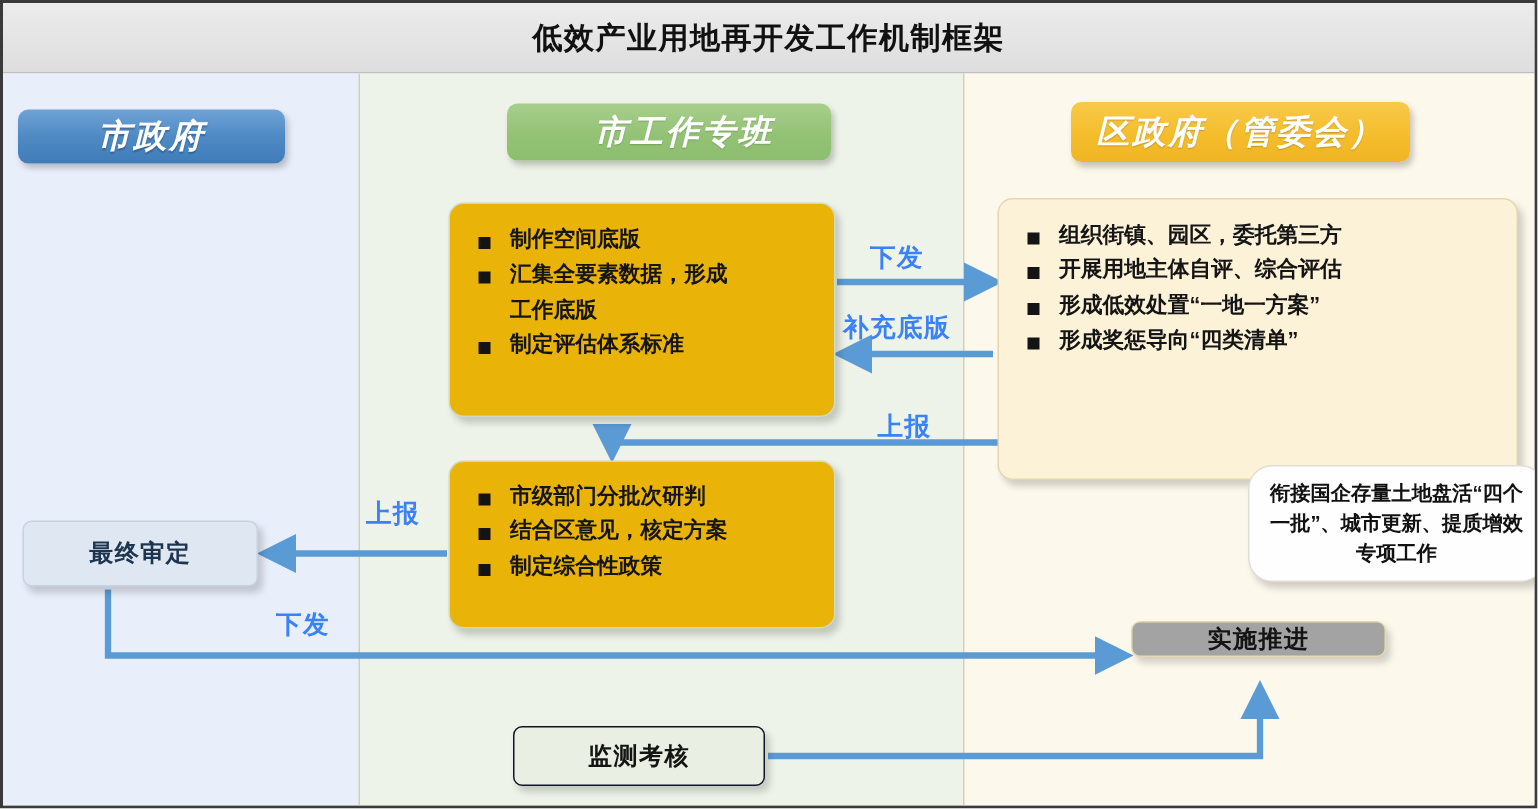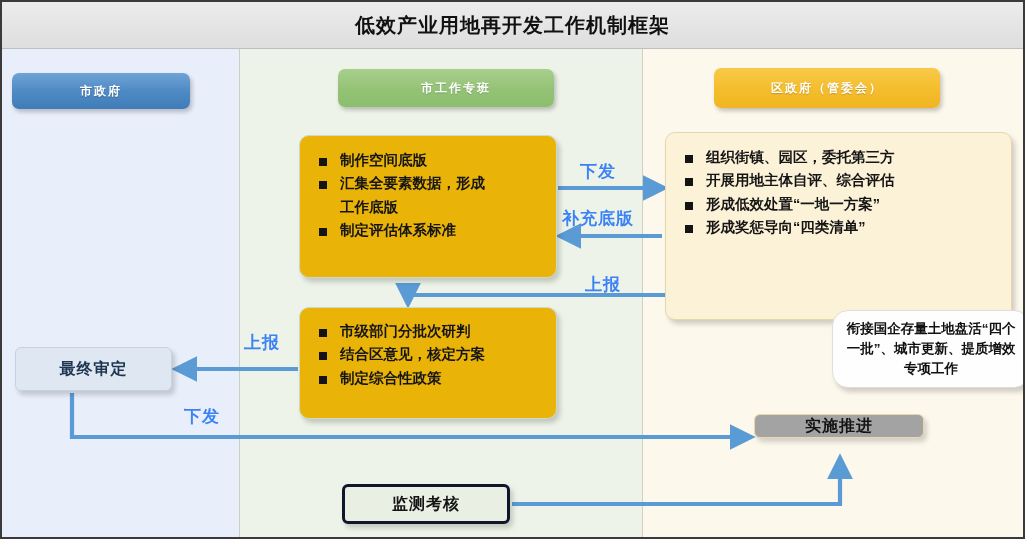--- a/index.html
+++ b/index.html
@@ -29,22 +29,23 @@
   
   .col{position:absolute;top:47px;bottom:0;box-sizing:border-box;}
   #col-city{left:0;width:237px;background:#e8eefa;}
   #col-team{left:237px;width:403px;background:#edf3e8;border-left:1px solid #c9cfc6;}
   #col-dist{left:640px;right:0;background:#fdf8ec;border-left:1px solid #d3cfc0;}
 
   
   .pill{
     position:absolute;border-radius:7px;
     display:flex;align-items:center;justify-content:center;
-    color:#ffffff;font-weight:bold;font-size:12px;letter-spacing:2px;
+    color:#ffffff;font-weight:bold;font-size:22px;letter-spacing:2px;
     box-shadow:2px 3px 4px rgba(0,0,0,0.22);
+    font-style:italic;
   }
   #pill-city{left:10px;top:71px;width:178px;height:36px;
     background:linear-gradient(180deg,#6fa3d6 0%,#4f8ac4 50%,#3f7cb8 100%);
     text-shadow:0 1px 1px rgba(0,0,0,.25);}
   #pill-team{left:336px;top:67px;width:196px;height:38px;
     background:linear-gradient(180deg,#a8cf8c 0%,#93c275 55%,#8dbe6f 100%);
     text-shadow:0 1px 1px rgba(0,0,0,.18);padding-left:20px;}
   #pill-dist{left:712px;top:66px;width:226px;height:40px;
     background:linear-gradient(180deg,#f8c949 0%,#f4bd2c 55%,#f0b523 100%);
     text-shadow:0 1px 1px rgba(0,0,0,.2);}
@@ -75,21 +76,21 @@
   #box-white{left:830px;top:308px;width:198px;height:78px;
              display:flex;align-items:center;justify-content:center;}
   #box-white .wt{font-size:13.5px;font-weight:bold;color:#111;line-height:1.5;text-align:center;padding:0 8px;}
 
   .cbox{position:absolute;box-sizing:border-box;border-radius:6px;
         display:flex;align-items:center;justify-content:center;
         font-size:16px;font-weight:bold;color:#1b2a3d;letter-spacing:1px;
         box-shadow:3px 4px 5px rgba(0,0,0,0.17);}
   #box-final{left:13px;top:345px;width:157px;height:44px;background:#dfe7f3;border:1px solid #c7d2e2;color:#1e3550;}
   #box-impl{left:752px;top:412px;width:170px;height:24px;background:#a3a3a3;border:1px solid #ead7ad;color:#141414;}
-  #box-monitor{left:340px;top:482px;width:168px;height:40px;background:#e9efe2;border:3px solid #0f172a;color:#141414;}
+  #box-monitor{left:340px;top:482px;width:168px;height:40px;background:#e9efe2;border:1px solid #0f172a;color:#141414;}
 
   
   #arrows{position:absolute;left:0;top:0;width:1025px;height:539px;pointer-events:none;}
 
   .alabel{position:absolute;font-size:17px;font-weight:bold;color:#3b82f6;letter-spacing:1px;}
   #lbl-xiafa1{left:578px;top:158px;}
   #lbl-buchong{left:560px;top:205px;}
   #lbl-shangbao1{left:583px;top:271px;}
   #lbl-shangbao2{left:242px;top:329px;}
   #lbl-xiafa2{left:182px;top:403px;}

